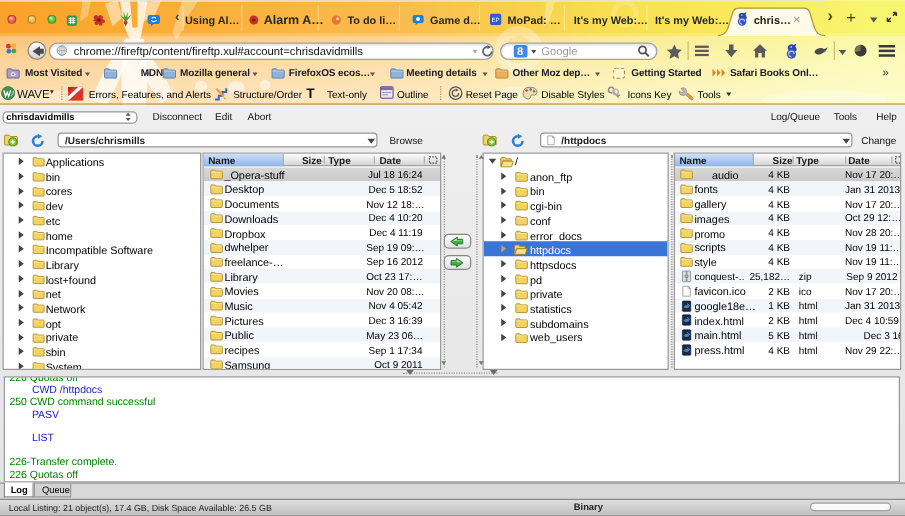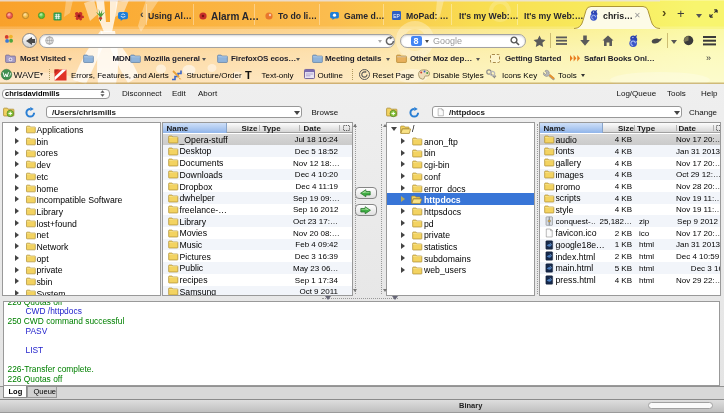--- a/index.html
+++ b/index.html
@@ -140,20 +140,21 @@
       </svg>
 <div class="abs" style="left:22px;top:4px;width:15px;height:15px;border-radius:50%;background:linear-gradient(#ffffff,#d2d2d2);border:1.2px solid #888"></div>
 <div class="abs" style="left:25.5px;top:7.8px;width:0;height:0;border-right:6.5px solid #4a4a4a;border-top:4px solid transparent;border-bottom:4px solid transparent"></div>
 <div class="abs" style="left:31px;top:9.8px;width:3.5px;height:4px;background:#4a4a4a"></div>
 <div class="abs" style="left:39px;top:4.5px;width:356px;height:14px;background:#fff;border:1px solid #a2a2a2;border-radius:7.5px;box-shadow:inset 0 1px 2px rgba(120,120,120,0.3)"></div>
 <svg class="ic" style="left:45px;top:7px" width="9" height="9" viewBox="0 0 8 8">
         <circle cx="4" cy="4" r="3.4" fill="#f0f0f0" stroke="#999" stroke-width="0.7"></circle>
         <path d="M0.8 4 H7.2 M4 0.8 V7.2" stroke="#999" stroke-width="0.5" fill="none"></path>
         <ellipse cx="4" cy="4" rx="1.7" ry="3.3" fill="none" stroke="#999" stroke-width="0.5"></ellipse>
       </svg>
+<div class="txt" style="left:59px;top:7px;font-size:9px;font-weight:normal;color:#111;">chrome://fireftp/content/fireftp.xul#account=chrisdavidmills</div>
       <div class="abs" style="left:378px;top:11px;width:0;height:0;border-top:3.5px solid #aaa;border-left:2.5px solid transparent;border-right:2.5px solid transparent"></div>
       <svg class="ic" style="left:385px;top:6.5px" width="10" height="10" viewBox="0 0 10 10">
         <path d="M8.4 5 A3.5 3.5 0 1 1 5 1.5" stroke="#666" stroke-width="1.5" fill="none"></path>
         <path d="M4.8 0 L8 1.5 L4.8 3.4 Z" fill="#666"></path>
       </svg>
       <div class="abs" style="left:400px;top:4.5px;width:126px;height:14px;background:#fff;border:1px solid #a2a2a2;border-radius:7.5px;box-shadow:inset 0 1px 2px rgba(120,120,120,0.3)"></div>
 <div class="abs" style="left:411px;top:6.5px;width:10.5px;height:10.5px;border-radius:2px;background:#4285f4"></div>
       <div class="txt" style="left:413.6px;top:6.6px;font-size:9px;font-weight:bold;color:#fff;">8</div>
       <div class="abs" style="left:425px;top:10.5px;width:0;height:0;border-top:3.5px solid #444;border-left:2.5px solid transparent;border-right:2.5px solid transparent"></div>
       <div class="txt" style="left:433px;top:7px;font-size:9px;font-weight:normal;color:#9a9a9a;">Google</div>
@@ -515,21 +516,21 @@
         <path d="M1 3.5 L11 3.5 L11 2.9 L1 2.9 Z" fill="#fbeba2"></path>
       </svg>
       <div class="txt" style="left:16.5px;top:105.3px;font-size:8.7px">Movies</div>
       <div class="txt" style="left:130px;top:105.7px;font-size:8px;width:45px;text-align:right">Nov 20 08:…</div>
       <div class="abs" style="left:0;top:115.8px;width:189px;height:11.7px;background:#f2f5fa"></div>
       <svg class="ic" style="left:4.5px;top:117.3px" width="10.5" height="8.5" viewBox="0 0 12 10">
         <path d="M0.6 8.7 L0.6 2 Q0.6 1.2 1.4 1.2 L4.2 1.2 Q4.8 1.2 5 1.7 L5.3 2.3 L10.7 2.3 Q11.4 2.3 11.4 3 L11.4 8.7 Q11.4 9.4 10.7 9.4 L1.3 9.4 Q0.6 9.4 0.6 8.7 Z" fill="#f3d361" stroke="#a8882c" stroke-width="0.8"></path>
         <path d="M1 3.5 L11 3.5 L11 2.9 L1 2.9 Z" fill="#fbeba2"></path>
       </svg>
       <div class="txt" style="left:16.5px;top:117.0px;font-size:8.7px">Music</div>
-      <div class="txt" style="left:130px;top:117.4px;font-size:8px;width:45px;text-align:right">Feb 4 09:42</div>
+      <div class="txt" style="left:130px;top:117.4px;font-size:8px;width:45px;text-align:right">Nov 4 05:42</div>
       <div class="abs" style="left:0;top:127.5px;width:189px;height:11.7px;background:#fff"></div>
       <svg class="ic" style="left:4.5px;top:129.0px" width="10.5" height="8.5" viewBox="0 0 12 10">
         <path d="M0.6 8.7 L0.6 2 Q0.6 1.2 1.4 1.2 L4.2 1.2 Q4.8 1.2 5 1.7 L5.3 2.3 L10.7 2.3 Q11.4 2.3 11.4 3 L11.4 8.7 Q11.4 9.4 10.7 9.4 L1.3 9.4 Q0.6 9.4 0.6 8.7 Z" fill="#f3d361" stroke="#a8882c" stroke-width="0.8"></path>
         <path d="M1 3.5 L11 3.5 L11 2.9 L1 2.9 Z" fill="#fbeba2"></path>
       </svg>
       <div class="txt" style="left:16.5px;top:128.7px;font-size:8.7px">Pictures</div>
       <div class="txt" style="left:130px;top:129.1px;font-size:8px;width:45px;text-align:right">Dec 3 16:39</div>
       <div class="abs" style="left:0;top:139.2px;width:189px;height:11.7px;background:#f2f5fa"></div>
       <svg class="ic" style="left:4.5px;top:140.7px" width="10.5" height="8.5" viewBox="0 0 12 10">
         <path d="M0.6 8.7 L0.6 2 Q0.6 1.2 1.4 1.2 L4.2 1.2 Q4.8 1.2 5 1.7 L5.3 2.3 L10.7 2.3 Q11.4 2.3 11.4 3 L11.4 8.7 Q11.4 9.4 10.7 9.4 L1.3 9.4 Q0.6 9.4 0.6 8.7 Z" fill="#f3d361" stroke="#a8882c" stroke-width="0.8"></path>
@@ -588,21 +589,21 @@
         <path d="M0.6 8.7 L0.6 2 Q0.6 1.2 1.4 1.2 L4.2 1.2 Q4.8 1.2 5 1.7 L5.3 2.3 L10.7 2.3 Q11.4 2.3 11.4 3 L11.4 8.7 Q11.4 9.4 10.7 9.4 L1.3 9.4 Q0.6 9.4 0.6 8.7 Z" fill="#f3d361" stroke="#a8882c" stroke-width="0.8"></path>
         <path d="M1 3.5 L11 3.5 L11 2.9 L1 2.9 Z" fill="#fbeba2"></path>
       </svg>
       <div class="txt" style="left:37px;top:60.5px;font-size:8.7px">error_docs</div>
       <div class="abs" style="left:0;top:70.2px;width:147px;height:11.7px;background:#3875d7"></div>
       <div class="abs" style="left:13.5px;top:73.39999999999999px;width:0;height:0;border-left:4.5px solid #b8a858;border-top:3px solid transparent;border-bottom:3px solid transparent"></div>
       <svg class="ic" style="left:24px;top:71.89999999999999px" width="11" height="9" viewBox="0 0 12 10">
         <path d="M0.6 8.7 L0.6 2 Q0.6 1.2 1.4 1.2 L4.2 1.2 Q4.8 1.2 5 1.7 L5.3 2.3 L9.4 2.3 Q10 2.3 10 3 L10 4.2 L2.4 4.2 L0.9 8.7 Z" fill="#f3d361" stroke="#a8882c" stroke-width="0.8"></path>
         <path d="M2.6 4.4 L11.7 4.4 L10.2 9.4 L0.8 9.4 Z" fill="#f8e286" stroke="#a8882c" stroke-width="0.8"></path>
       </svg>
-      <div class="txt" style="left:37px;top:72.2px;font-size:8.7px;font-weight:bold;color:#fff">httpdocs</div>
+      <div class="txt" style="left:37px;top:72.2px;font-size:8.7px;font-weight:normal;color:#fff">httpdocs</div>
       <div class="abs" style="left:13.5px;top:85.1px;width:0;height:0;border-left:4.5px solid #444;border-top:3px solid transparent;border-bottom:3px solid transparent"></div>
       <svg class="ic" style="left:24.5px;top:84.1px" width="10.5" height="8.5" viewBox="0 0 12 10">
         <path d="M0.6 8.7 L0.6 2 Q0.6 1.2 1.4 1.2 L4.2 1.2 Q4.8 1.2 5 1.7 L5.3 2.3 L10.7 2.3 Q11.4 2.3 11.4 3 L11.4 8.7 Q11.4 9.4 10.7 9.4 L1.3 9.4 Q0.6 9.4 0.6 8.7 Z" fill="#f3d361" stroke="#a8882c" stroke-width="0.8"></path>
         <path d="M1 3.5 L11 3.5 L11 2.9 L1 2.9 Z" fill="#fbeba2"></path>
       </svg>
       <div class="txt" style="left:37px;top:83.9px;font-size:8.7px">httpsdocs</div>
       <div class="abs" style="left:13.5px;top:96.8px;width:0;height:0;border-left:4.5px solid #444;border-top:3px solid transparent;border-bottom:3px solid transparent"></div>
       <svg class="ic" style="left:24.5px;top:95.8px" width="10.5" height="8.5" viewBox="0 0 12 10">
         <path d="M0.6 8.7 L0.6 2 Q0.6 1.2 1.4 1.2 L4.2 1.2 Q4.8 1.2 5 1.7 L5.3 2.3 L10.7 2.3 Q11.4 2.3 11.4 3 L11.4 8.7 Q11.4 9.4 10.7 9.4 L1.3 9.4 Q0.6 9.4 0.6 8.7 Z" fill="#f3d361" stroke="#a8882c" stroke-width="0.8"></path>
         <path d="M1 3.5 L11 3.5 L11 2.9 L1 2.9 Z" fill="#fbeba2"></path>
@@ -644,21 +645,21 @@
       <div class="txt" style="left:138.5px;top:0.5px;font-size:8px;font-weight:bold;color:#1a1a1a">Date</div>
       <div class="abs" style="left:173px;top:1.5px;width:1px;height:6.5px;background:#b0b0b0"></div>
       <svg class="ic" style="left:175.5px;top:2px" width="7" height="6" viewBox="0 0 7 6">
         <rect x="0.5" y="0.5" width="6" height="5" fill="none" stroke="#555" stroke-width="0.9" stroke-dasharray="1.3 0.9"></rect>
       </svg>
       <div class="abs" style="left:0;top:10.5px;width:180px;height:11.7px;background:linear-gradient(#d8d8d8,#cacaca)"></div>
       <svg class="ic" style="left:3.5px;top:12.0px" width="10.5" height="8.5" viewBox="0 0 12 10">
         <path d="M0.6 8.7 L0.6 2 Q0.6 1.2 1.4 1.2 L4.2 1.2 Q4.8 1.2 5 1.7 L5.3 2.3 L10.7 2.3 Q11.4 2.3 11.4 3 L11.4 8.7 Q11.4 9.4 10.7 9.4 L1.3 9.4 Q0.6 9.4 0.6 8.7 Z" fill="#f3d361" stroke="#a8882c" stroke-width="0.8"></path>
         <path d="M1 3.5 L11 3.5 L11 2.9 L1 2.9 Z" fill="#fbeba2"></path>
       </svg>
-      <div class="txt" style="left:15.5px;top:11.7px;font-size:8.7px;">audio</div>
+      <div class="txt" style="left:15.5px;top:11.7px;font-size:8.7px;padding-left:14px;">audio</div>
       <div class="txt" style="left:57px;top:12.1px;font-size:8px;width:35px;text-align:right">4 KB</div>
       <div class="txt" style="left:136px;top:12.1px;font-size:8px;width:42px;text-align:right">Nov 17 20:…</div>
       <div class="abs" style="left:0;top:22.2px;width:180px;height:11.7px;background:#f2f5fa"></div>
       <svg class="ic" style="left:3.5px;top:23.7px" width="10.5" height="8.5" viewBox="0 0 12 10">
         <path d="M0.6 8.7 L0.6 2 Q0.6 1.2 1.4 1.2 L4.2 1.2 Q4.8 1.2 5 1.7 L5.3 2.3 L10.7 2.3 Q11.4 2.3 11.4 3 L11.4 8.7 Q11.4 9.4 10.7 9.4 L1.3 9.4 Q0.6 9.4 0.6 8.7 Z" fill="#f3d361" stroke="#a8882c" stroke-width="0.8"></path>
         <path d="M1 3.5 L11 3.5 L11 2.9 L1 2.9 Z" fill="#fbeba2"></path>
       </svg>
       <div class="txt" style="left:15.5px;top:23.4px;font-size:8.7px;">fonts</div>
       <div class="txt" style="left:57px;top:23.8px;font-size:8px;width:35px;text-align:right">4 KB</div>
       <div class="txt" style="left:136px;top:23.8px;font-size:8px;width:42px;text-align:right">Jan 31 2013</div>
@@ -790,15 +791,16 @@
       <div class="txt" style="left:21.5px;top:44.0px;font-size:8.4px;color:#2222cc">LIST</div>
       <div class="txt" style="left:3.5px;top:63.4px;font-size:8.4px;color:#008000">226-Transfer complete.</div>
       <div class="txt" style="left:3.5px;top:73.1px;font-size:8.4px;color:#008000">226 Quotas off</div>
     </div>
     <div class="abs" style="left:0;top:386px;width:724px;height:12.5px;background:#d8d8d8;border-top:1px solid #919191"></div>
 <div class="abs" style="left:2.5px;top:385.5px;width:24.5px;height:12.5px;background:#fff;border:1px solid #8a8a8a;border-top:none"></div>
 <div class="abs" style="left:27px;top:386.5px;width:30px;height:11.5px;background:#d2d2d2;border:1px solid #9a9a9a;border-top:none"></div>
 <div class="txt" style="left:8.5px;top:388px;font-size:7.5px;font-weight:bold;color:#000">Log</div>
 <div class="txt" style="left:33.5px;top:388px;font-size:7.5px;color:#000">Queue</div>
 <div class="abs" style="left:0;top:399px;width:724px;height:14px;background:linear-gradient(#dedede,#bdbdbd);border-top:1px solid #8a8a8a"></div>
+<div class="txt" style="left:7px;top:402.5px;font-size:7.1px;color:#222">Local Listing: 21 object(s), 17.4 GB, Disk Space Available: 26.5 GB</div>
 <div class="txt" style="left:459px;top:402px;font-size:7.5px;font-weight:bold;color:#222">Binary</div>
 <div class="abs" style="left:648px;top:401.5px;width:65px;height:7.5px;background:#fafafa;border:1px solid #a0a0a0;border-radius:4px"></div>
 <div class="abs" style="left:0;top:411.5px;width:724px;height:1.5px;background:#9a9a9a"></div>
 </div>
 </body></html>

